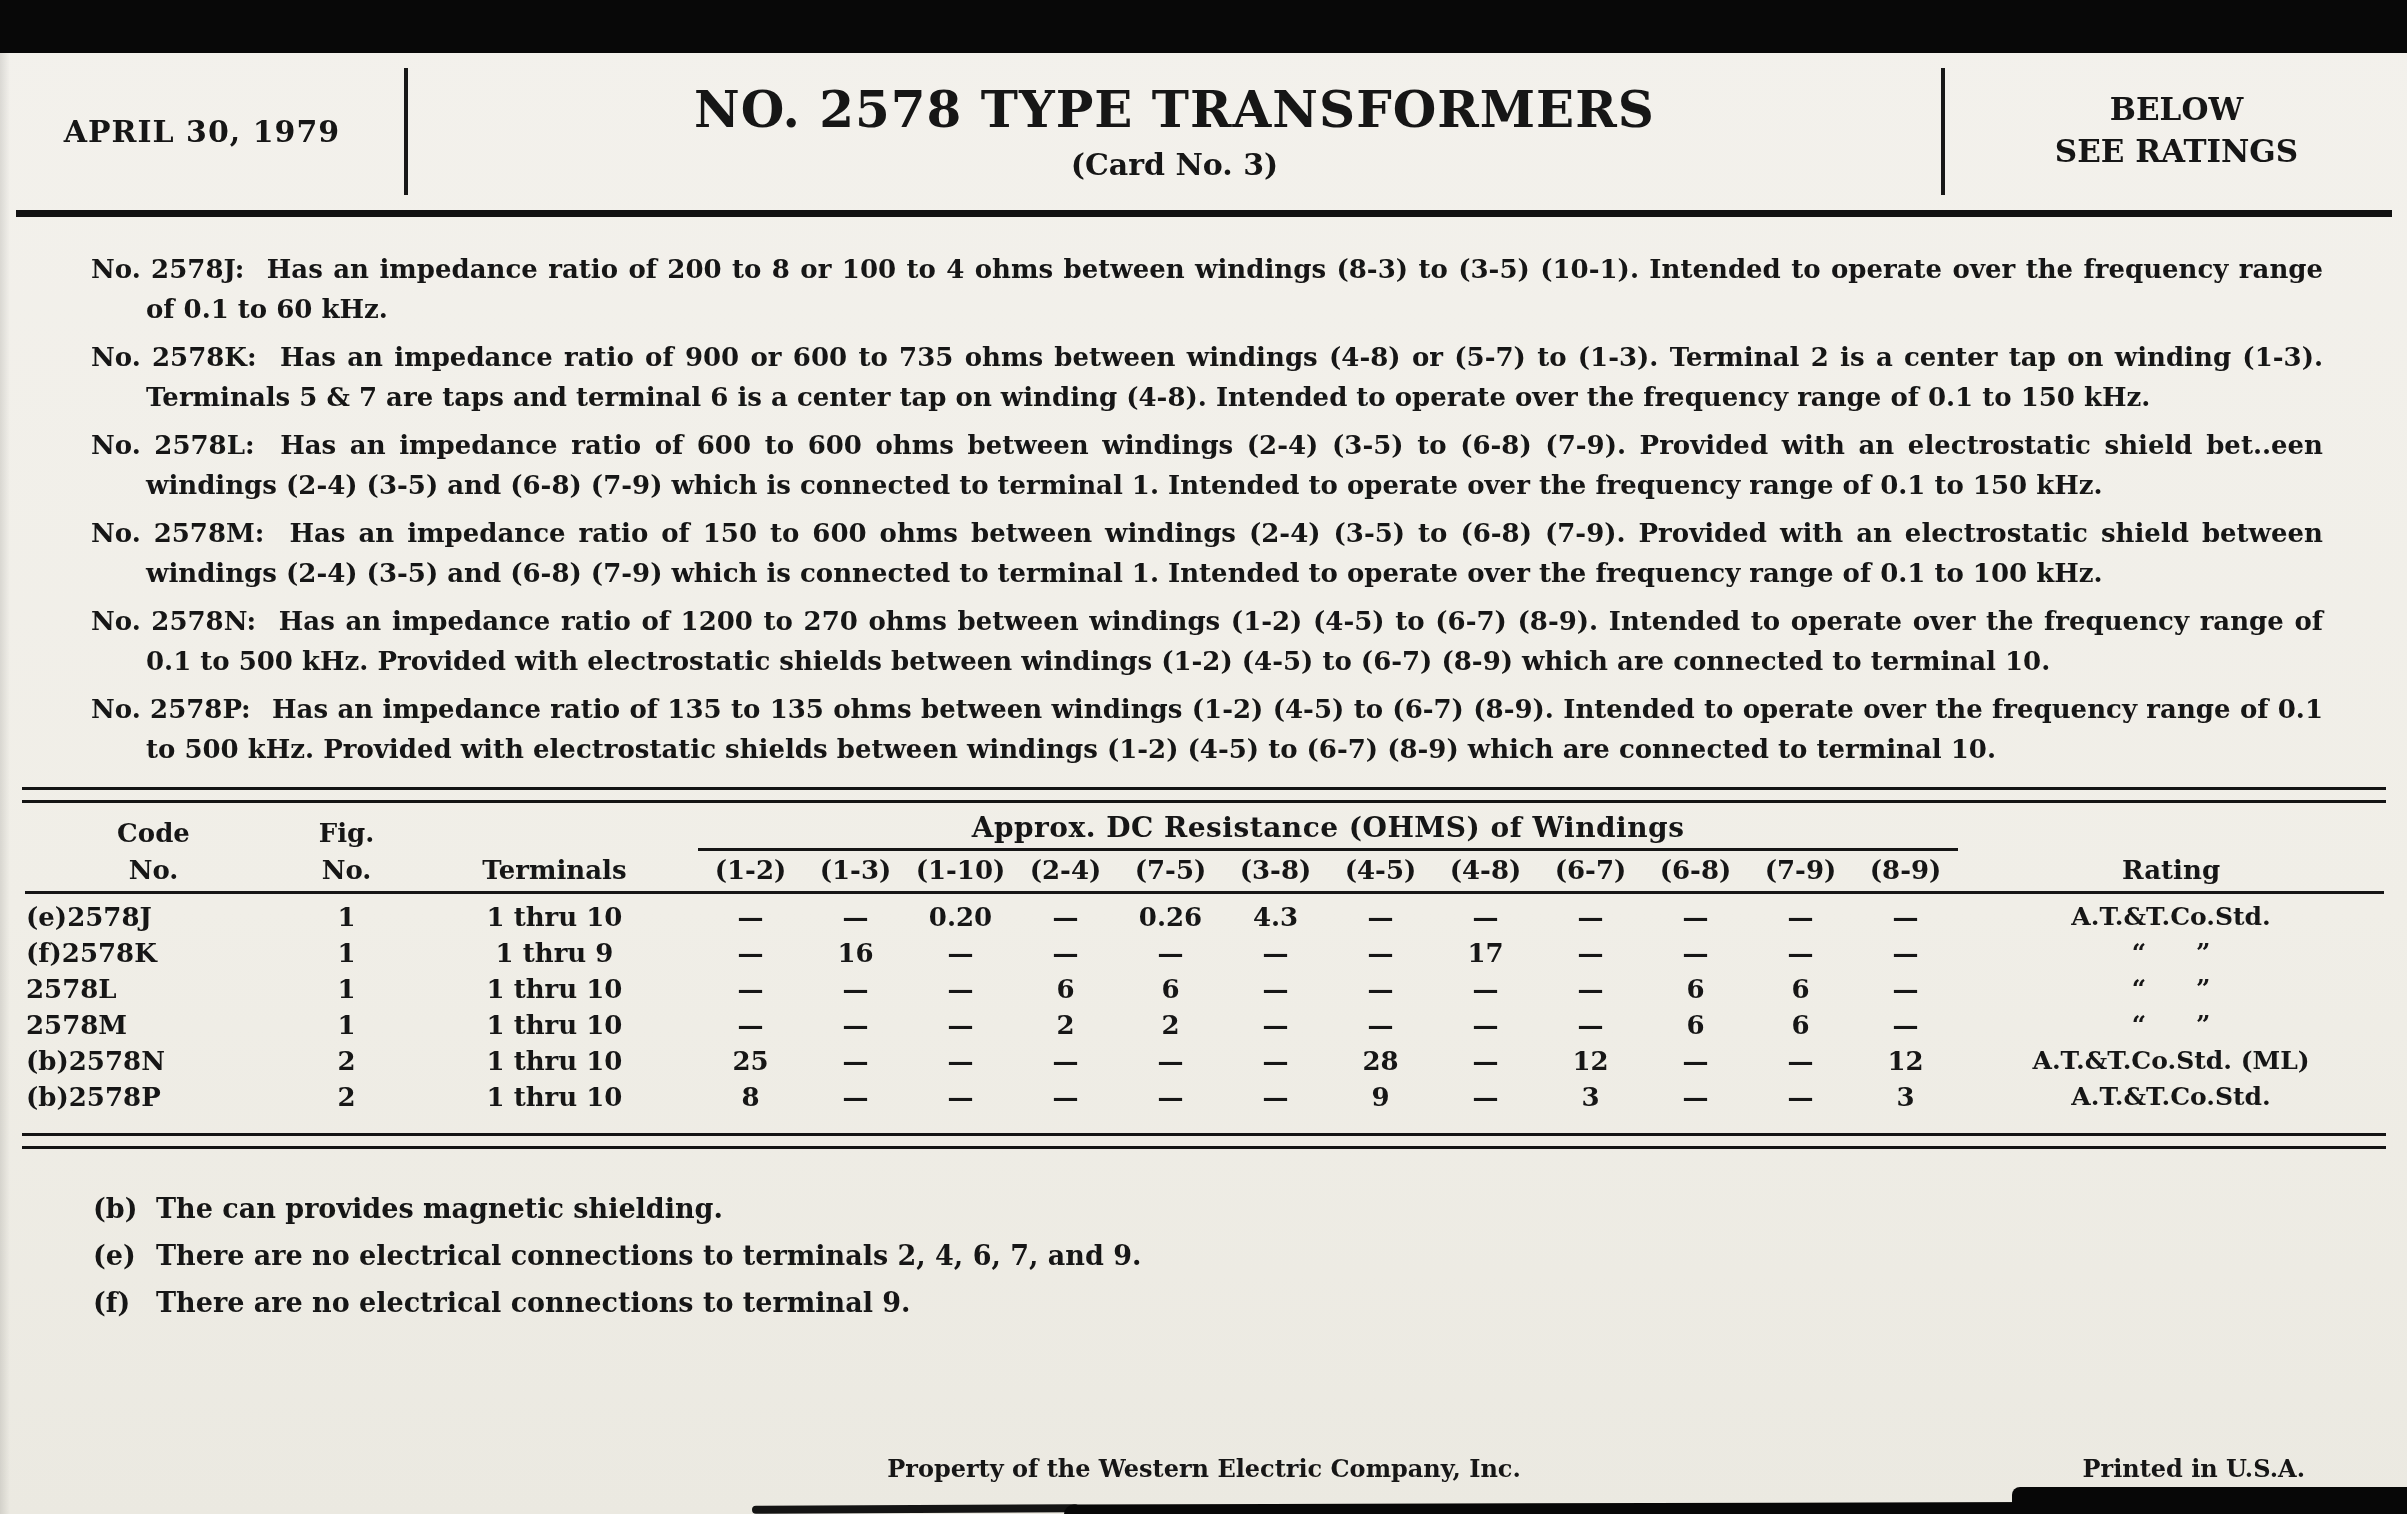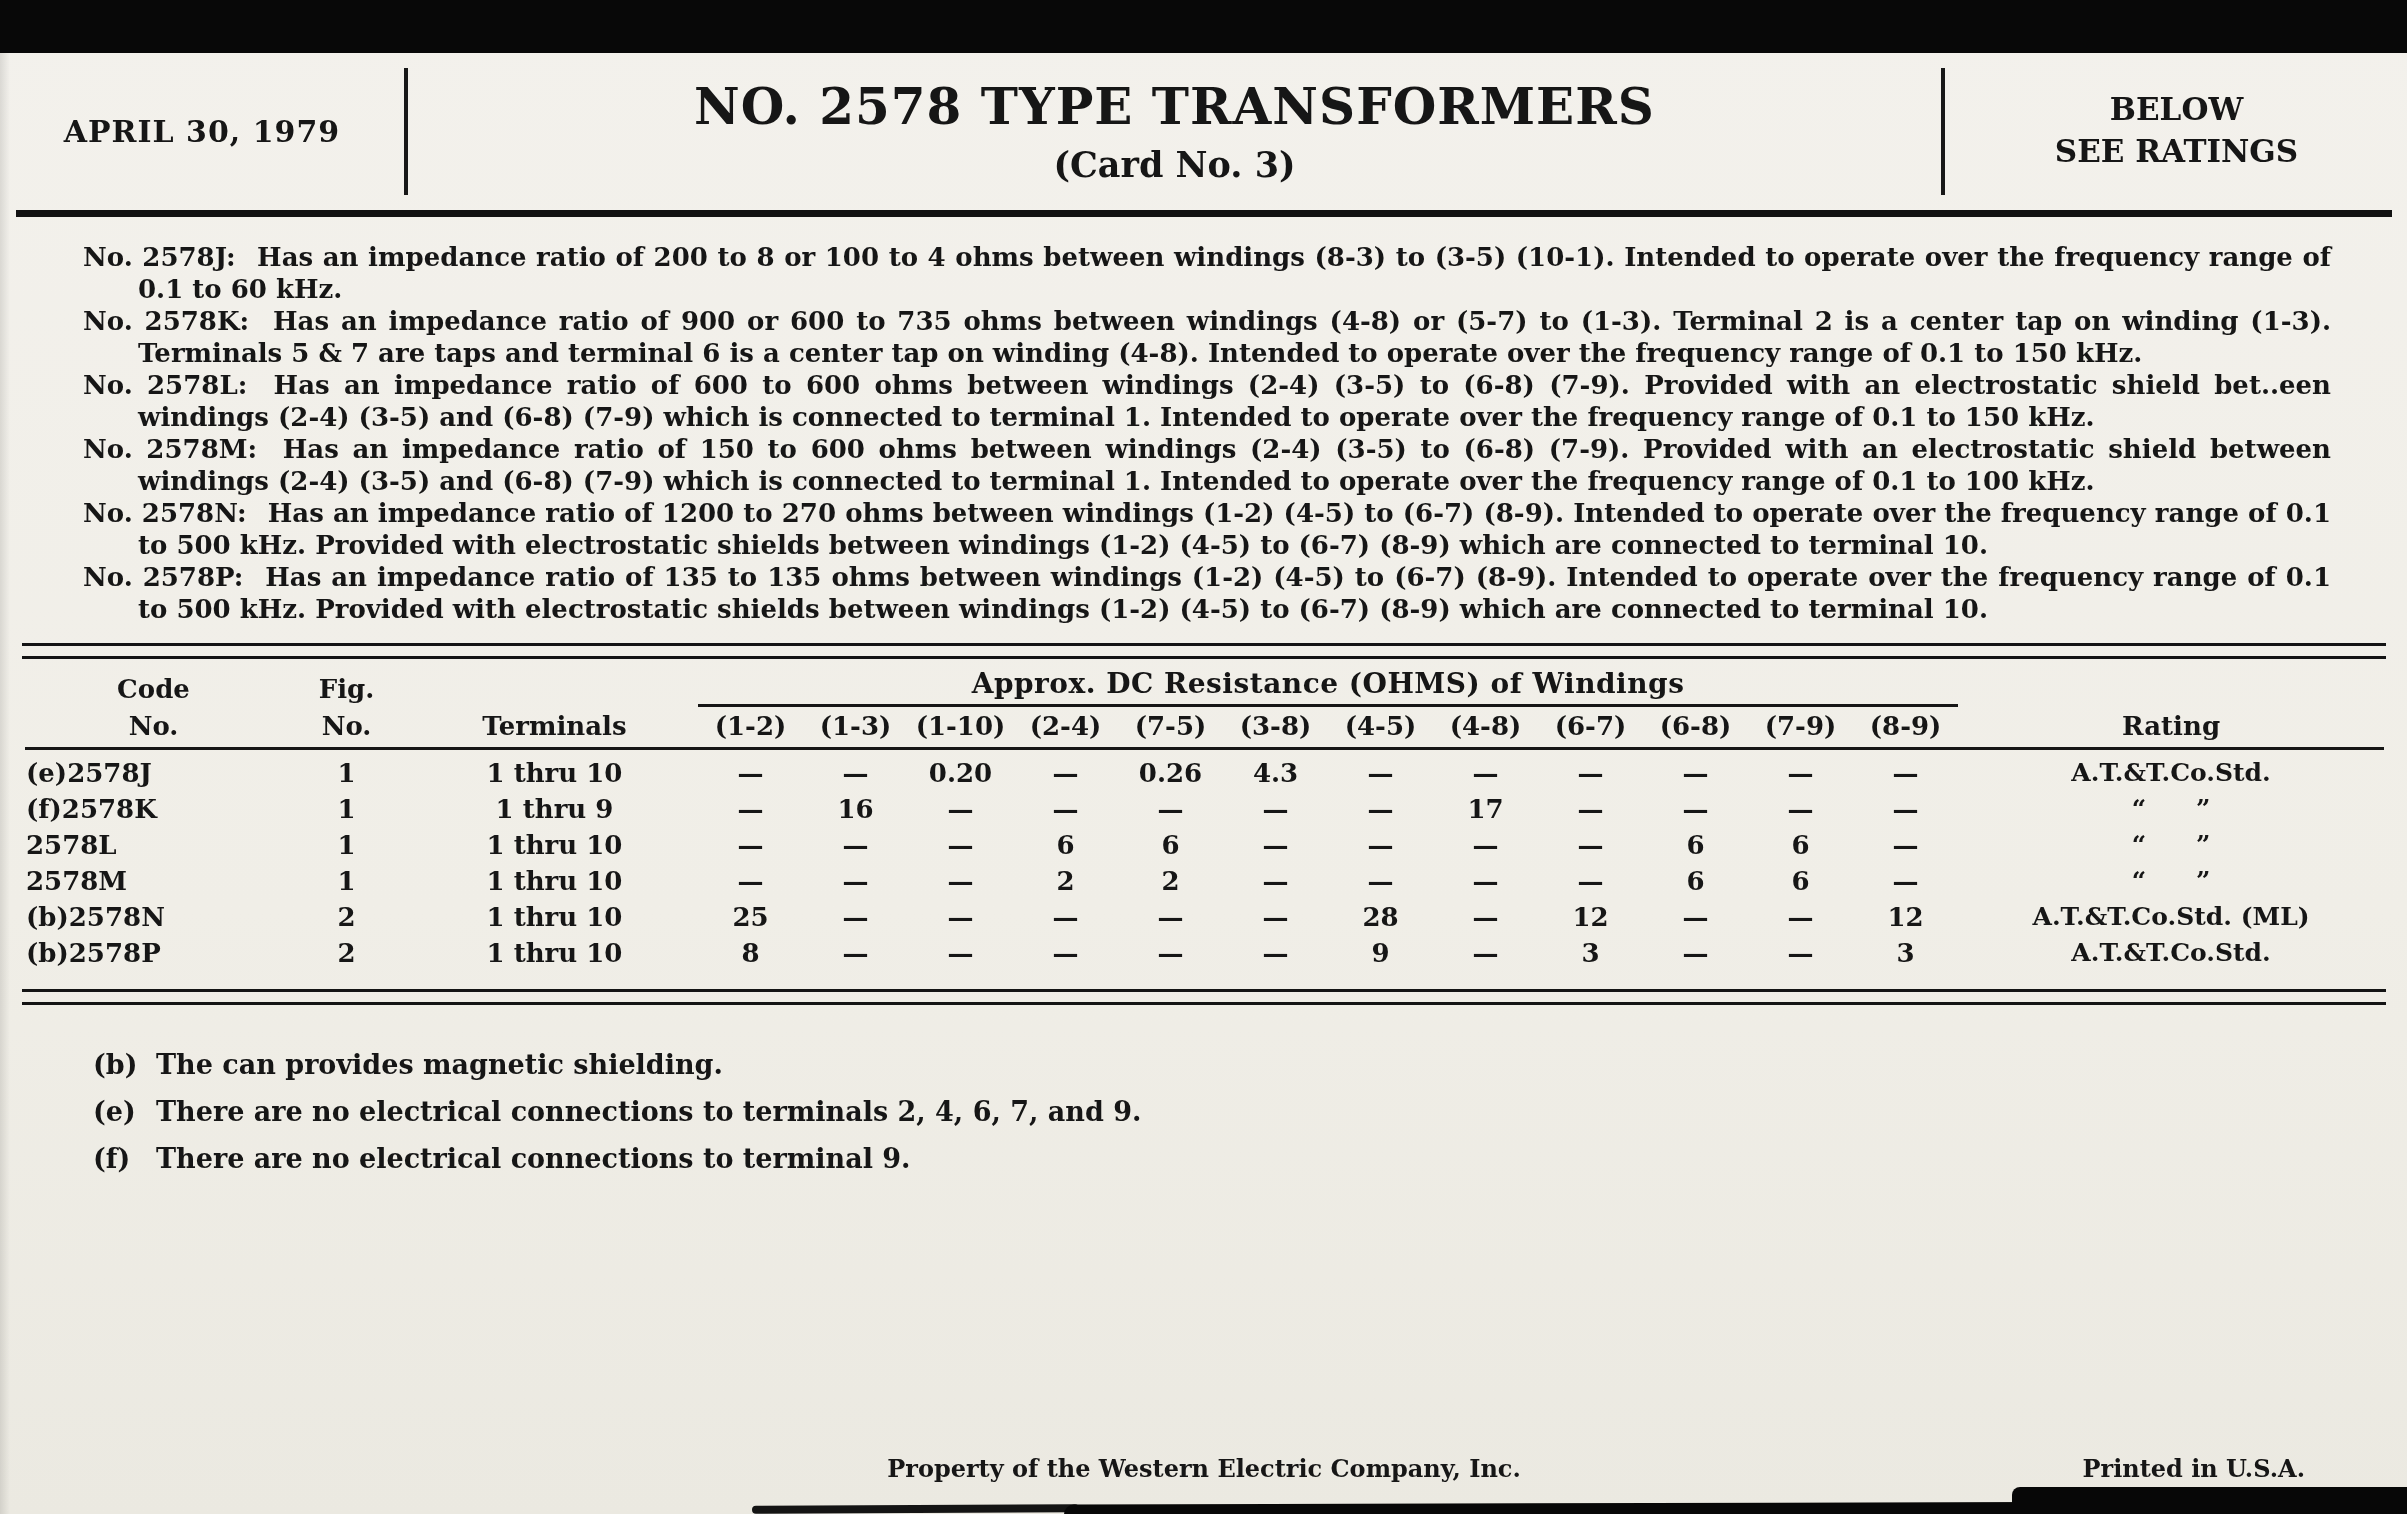--- a/index.html
+++ b/index.html
@@ -13,30 +13,30 @@
     background: linear-gradient(180deg, #f3f1ec 0%, #f0eee7 60%, #ebe9e1 100%);
     color: #161616;
   }
   .topbar { position: absolute; top: 0; left: 0; width: 100%; height: 53px; background: #080808; }
 
   .header { position: absolute; top: 53px; left: 0; width: 100%; height: 156px; display: flex; align-items: center; }
   .h-left  { width: 404px; text-align: center; font-size: 30px; font-weight: bold; letter-spacing: 1px; }
   .vrule   { width: 4px; height: 127px; background: #181818; }
   .h-center{ flex: 1; text-align: center; }
   .title   { font-size: 50px; font-weight: bold; letter-spacing: 1px; }
-  .subtitle{ font-size: 35px; font-weight: bold; margin-top: 8px; }
+  .subtitle{ font-size: 30px; font-weight: bold; margin-top: 8px; }
   .h-right { width: 463px; text-align: center; font-size: 31px; font-weight: bold; line-height: 1.35; }
 
   .rule-heavy { position: absolute; top: 210px; left: 16px; right: 16px; border-top: 7px solid #121212; }
 
   .content { position: absolute; top: 217px; left: 0; width: 100%; }
   .descriptions { padding: 24px 77px 0 83px; }
   .desc {
-    font-size: 26px; font-weight: bold; line-height: 32px;
-    text-align: justify; padding-left: 55px; text-indent: -55px; margin: 0;
+    font-size: 26px; font-weight: bold; line-height: 40px;
+    text-align: justify; padding-left: 55px; text-indent: -55px; margin: 8px;
   }
   .desc-code { margin-right: 12px; }
 
   .rule-double { margin: 18px 22px 0 22px; height: 10px; border-top: 3px solid #141414; border-bottom: 3px solid #141414; }
 
   table { margin: 4px 25px 0 25px; width: 2358px; border-collapse: collapse; table-layout: fixed; }
   th, td { font-weight: bold; color: #161616; }
   thead th { vertical-align: bottom; font-size: 26px; text-align: center; padding: 4px 0 2px; }
   th.group { font-size: 28px; border-bottom: 3px solid #161616; padding-bottom: 4px; letter-spacing: 0.5px; }
   tr.subheader th { border-bottom: 3px solid #161616; padding-bottom: 6px; }

